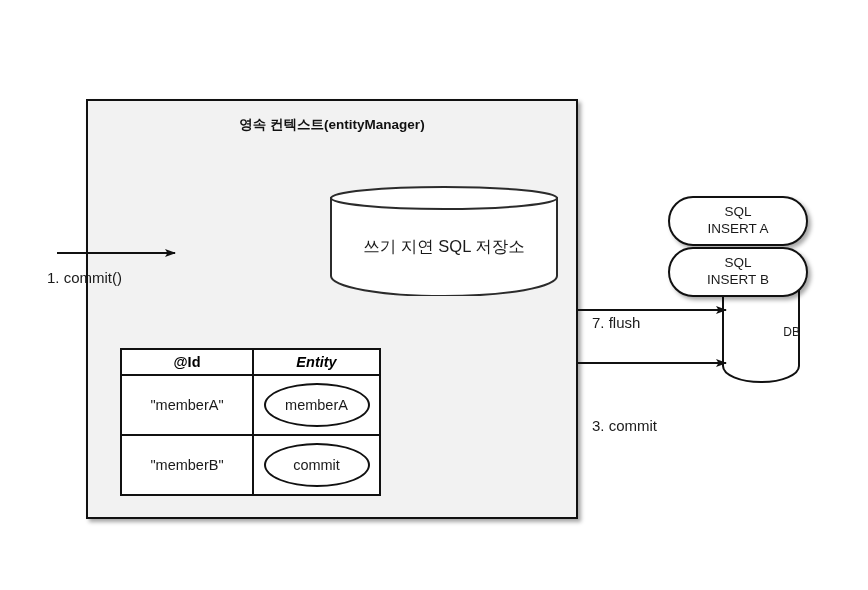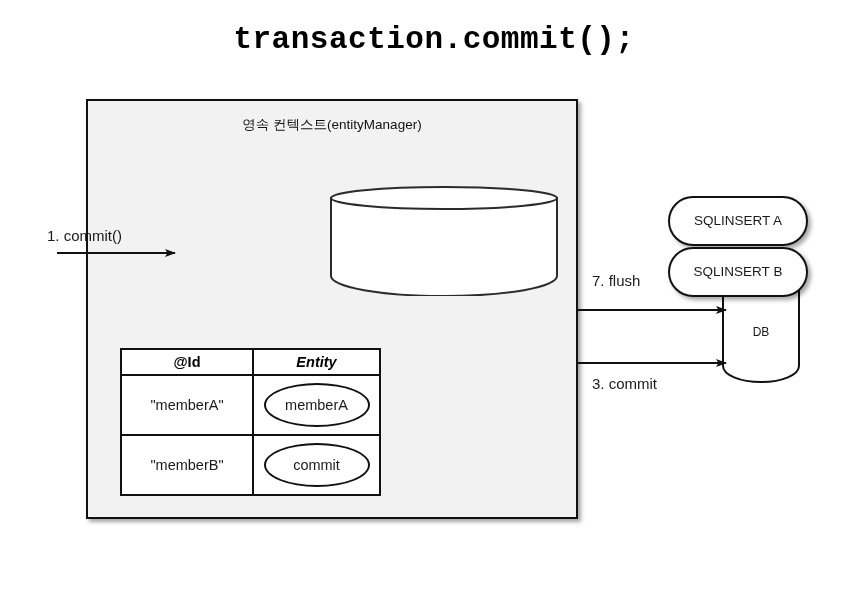--- a/index.html
+++ b/index.html
@@ -47,21 +47,21 @@
     box-shadow: 3px 3px 4px rgba(0,0,0,0.35);
     box-sizing: border-box;
   }
   .pc-title {
     position: absolute;
     left: 86px;
     top: 116px;
     width: 492px;
     text-align: center;
     font-size: 13.5px;
-    font-weight: normal;
+    font-weight: bold;
     color: #111111;
   }
   
   .cylinder {
     position: absolute;
     left: 330px;
     top: 186px;
     width: 228px;
     height: 110px;
   }
@@ -148,20 +148,21 @@
   .sql-box {
     position: absolute;
     width: 140px;
     height: 50px;
     background: #ffffff;
     border: 2px solid #111111;
     border-radius: 25px;
     box-shadow: 3px 3px 4px rgba(0,0,0,0.35);
     box-sizing: border-box;
     display: flex;
+    flex-direction: column;
     align-items: center;
     justify-content: center;
     font-size: 13.5px;
     line-height: 1.25;
     color: #1a1a1a;
     z-index: 5;
   }
   .sql-a { left: 668px; top: 196px; }
   .sql-b { left: 668px; top: 247px; }
   
@@ -171,58 +172,59 @@
     top: 286px;
     width: 78px;
     height: 98px;
     z-index: 2;
   }
   .db-label {
     position: absolute;
     left: 722px;
     top: 325px;
     width: 78px;
-    text-align: center;
+    text-align: right;
     font-size: 12px;
     color: #1a1a1a;
     z-index: 3;
   }
   
   .arrow-label {
     position: absolute;
     font-size: 15px;
     color: #1a1a1a;
     white-space: nowrap;
+    margin-top: 42px;
   }
   .lbl-commit1 { left: 47px; top: 227px; }
   .lbl-flush   { left: 592px; top: 272px; }
   .lbl-commit3 { left: 592px; top: 375px; }
   svg.overlay {
     position: absolute;
     left: 0; top: 0;
     width: 868px;
     height: 590px;
     pointer-events: none;
     z-index: 4;
   }
 </style>
 </head>
 <body>
 
 <div id="stage">
 
-  <div class="title">transaction.commit();</div>
 
   <div class="pc-box"></div>
   <div class="pc-title">영속 컨텍스트(entityManager)</div>
 
   <svg class="cylinder" viewBox="0 0 228 110">
     <path d="M1,12 L1,90 A113,20 0 0 0 227,90 L227,12 Z" fill="#ffffff" stroke="#2b2b2b" stroke-width="2"></path>
     <ellipse cx="114" cy="12" rx="113" ry="11" fill="#ffffff" stroke="#2b2b2b" stroke-width="2"></ellipse>
   </svg>
+  <div class="cyl-label">쓰기 지연 SQL 저장소</div>
 
 
   <table class="cache-table">
     <thead>
       <tr>
         <th class="col-id">@Id</th>
         <th class="col-ent">Entity</th>
       </tr>
     </thead>
     <tbody>

